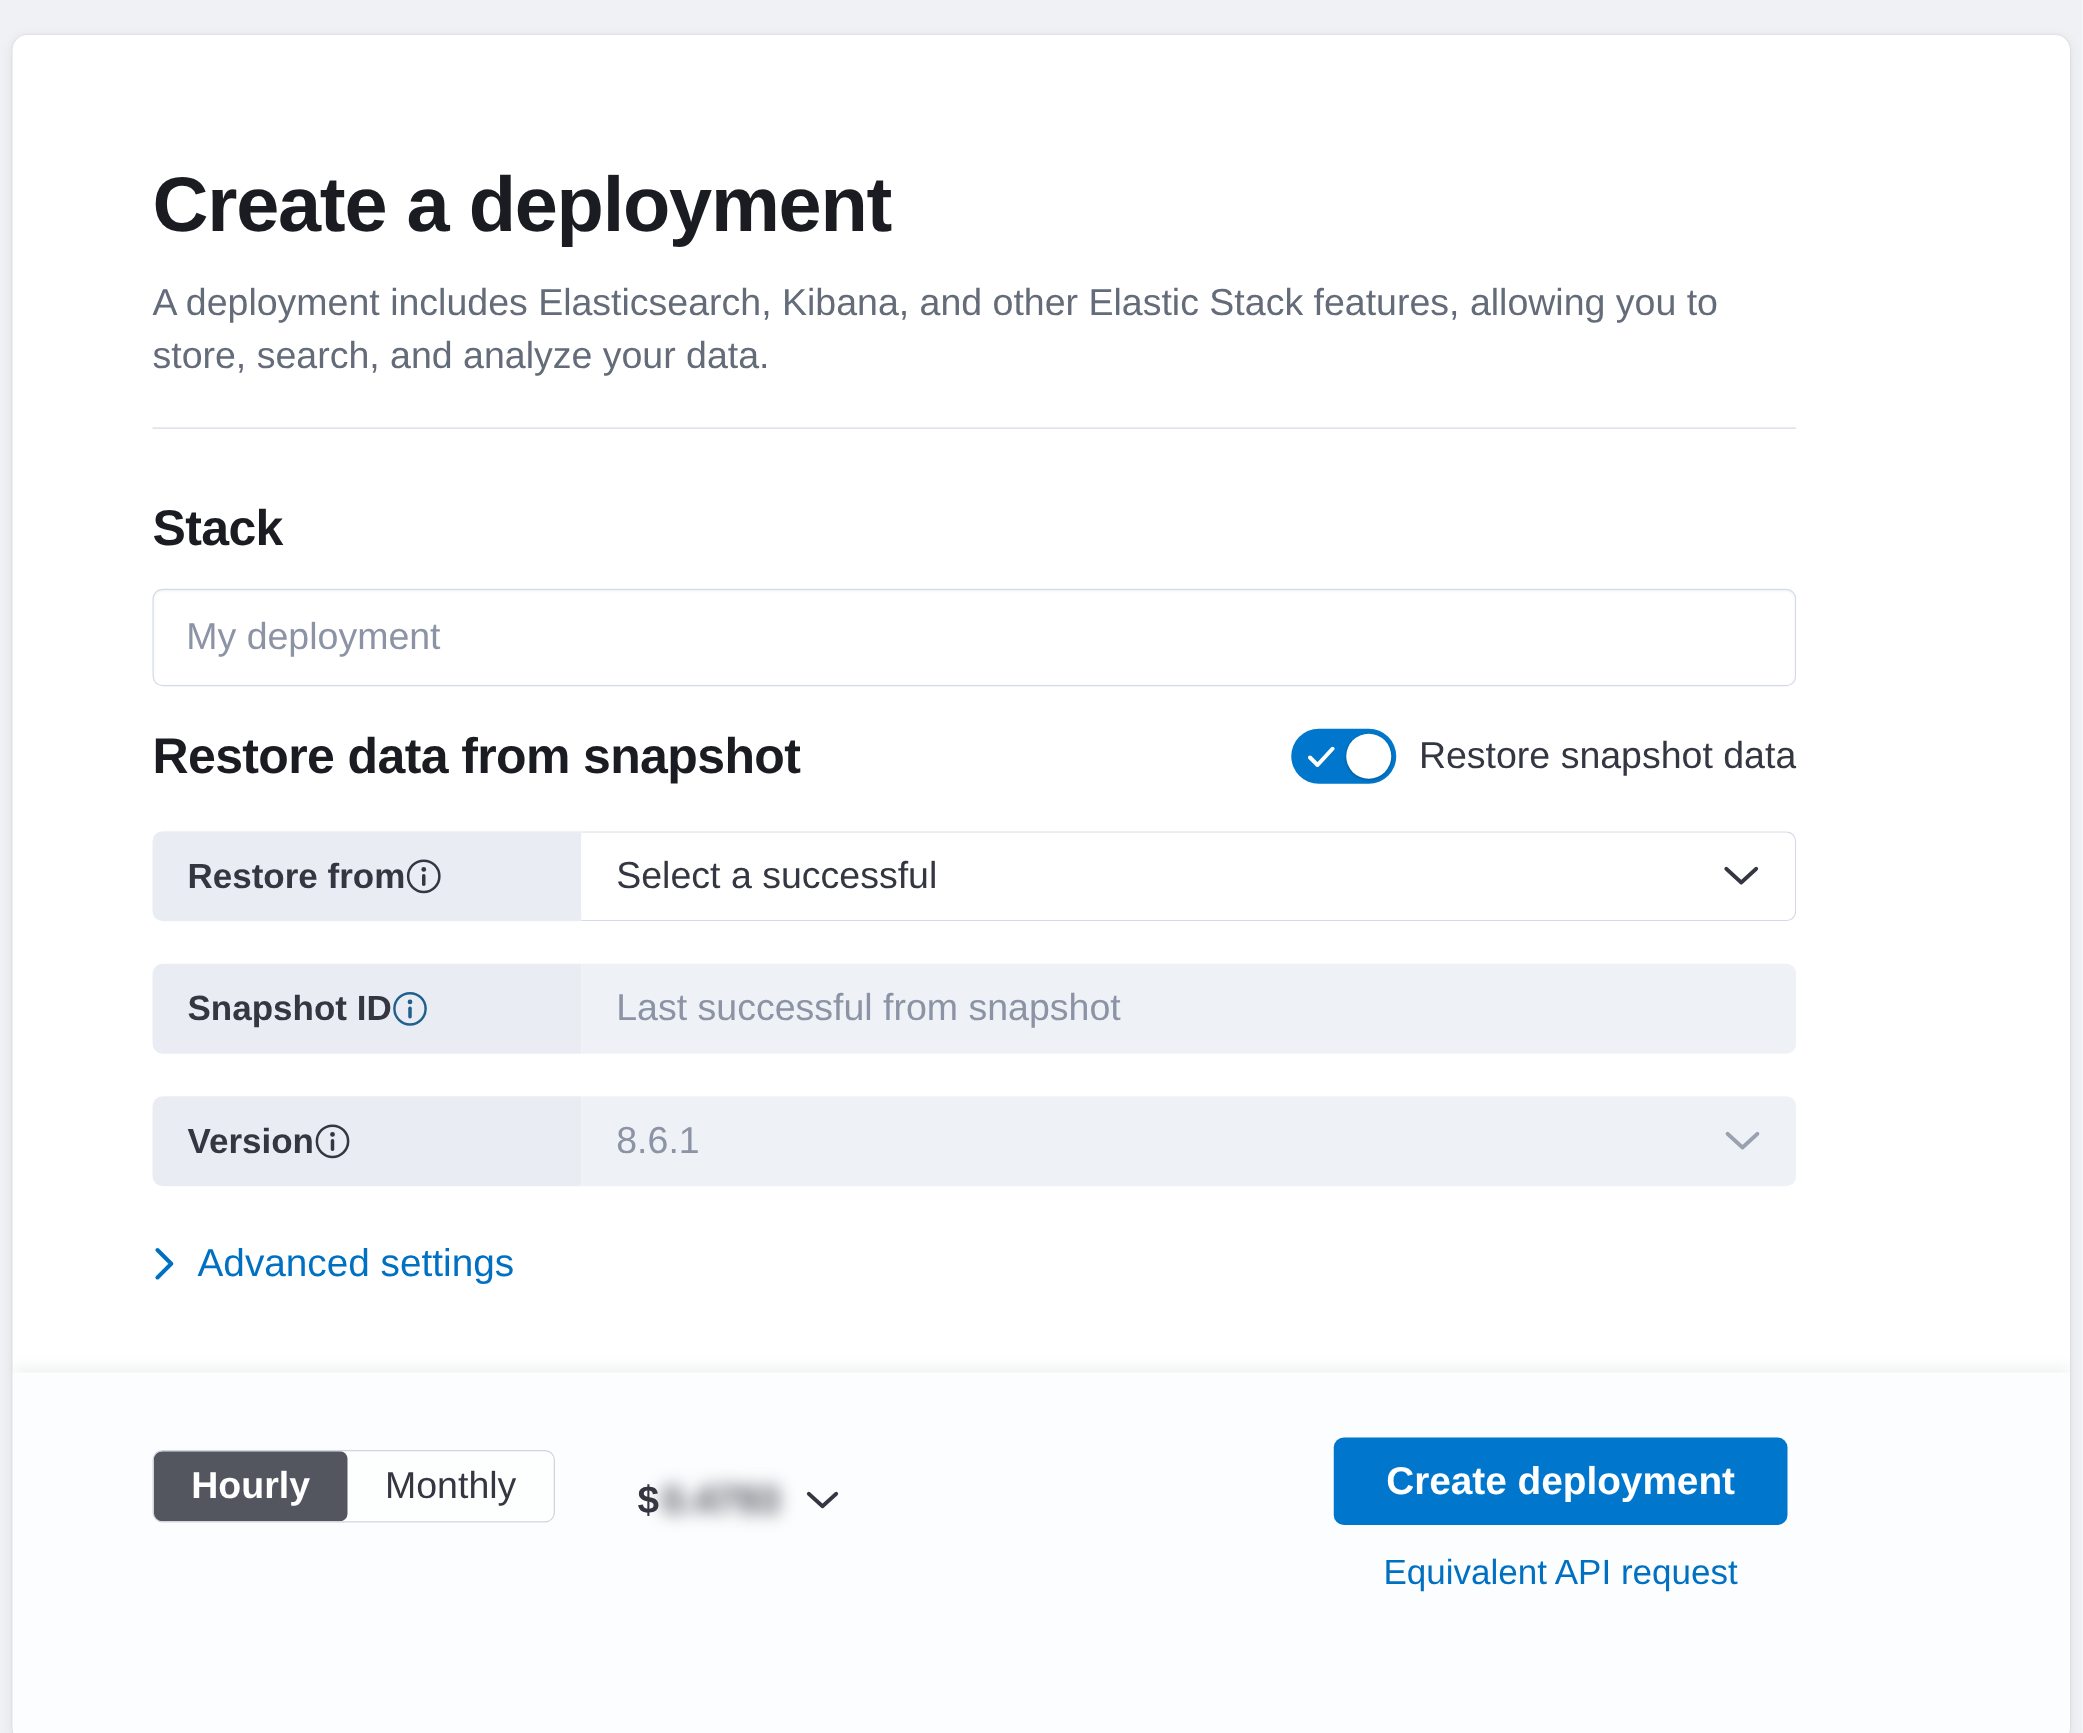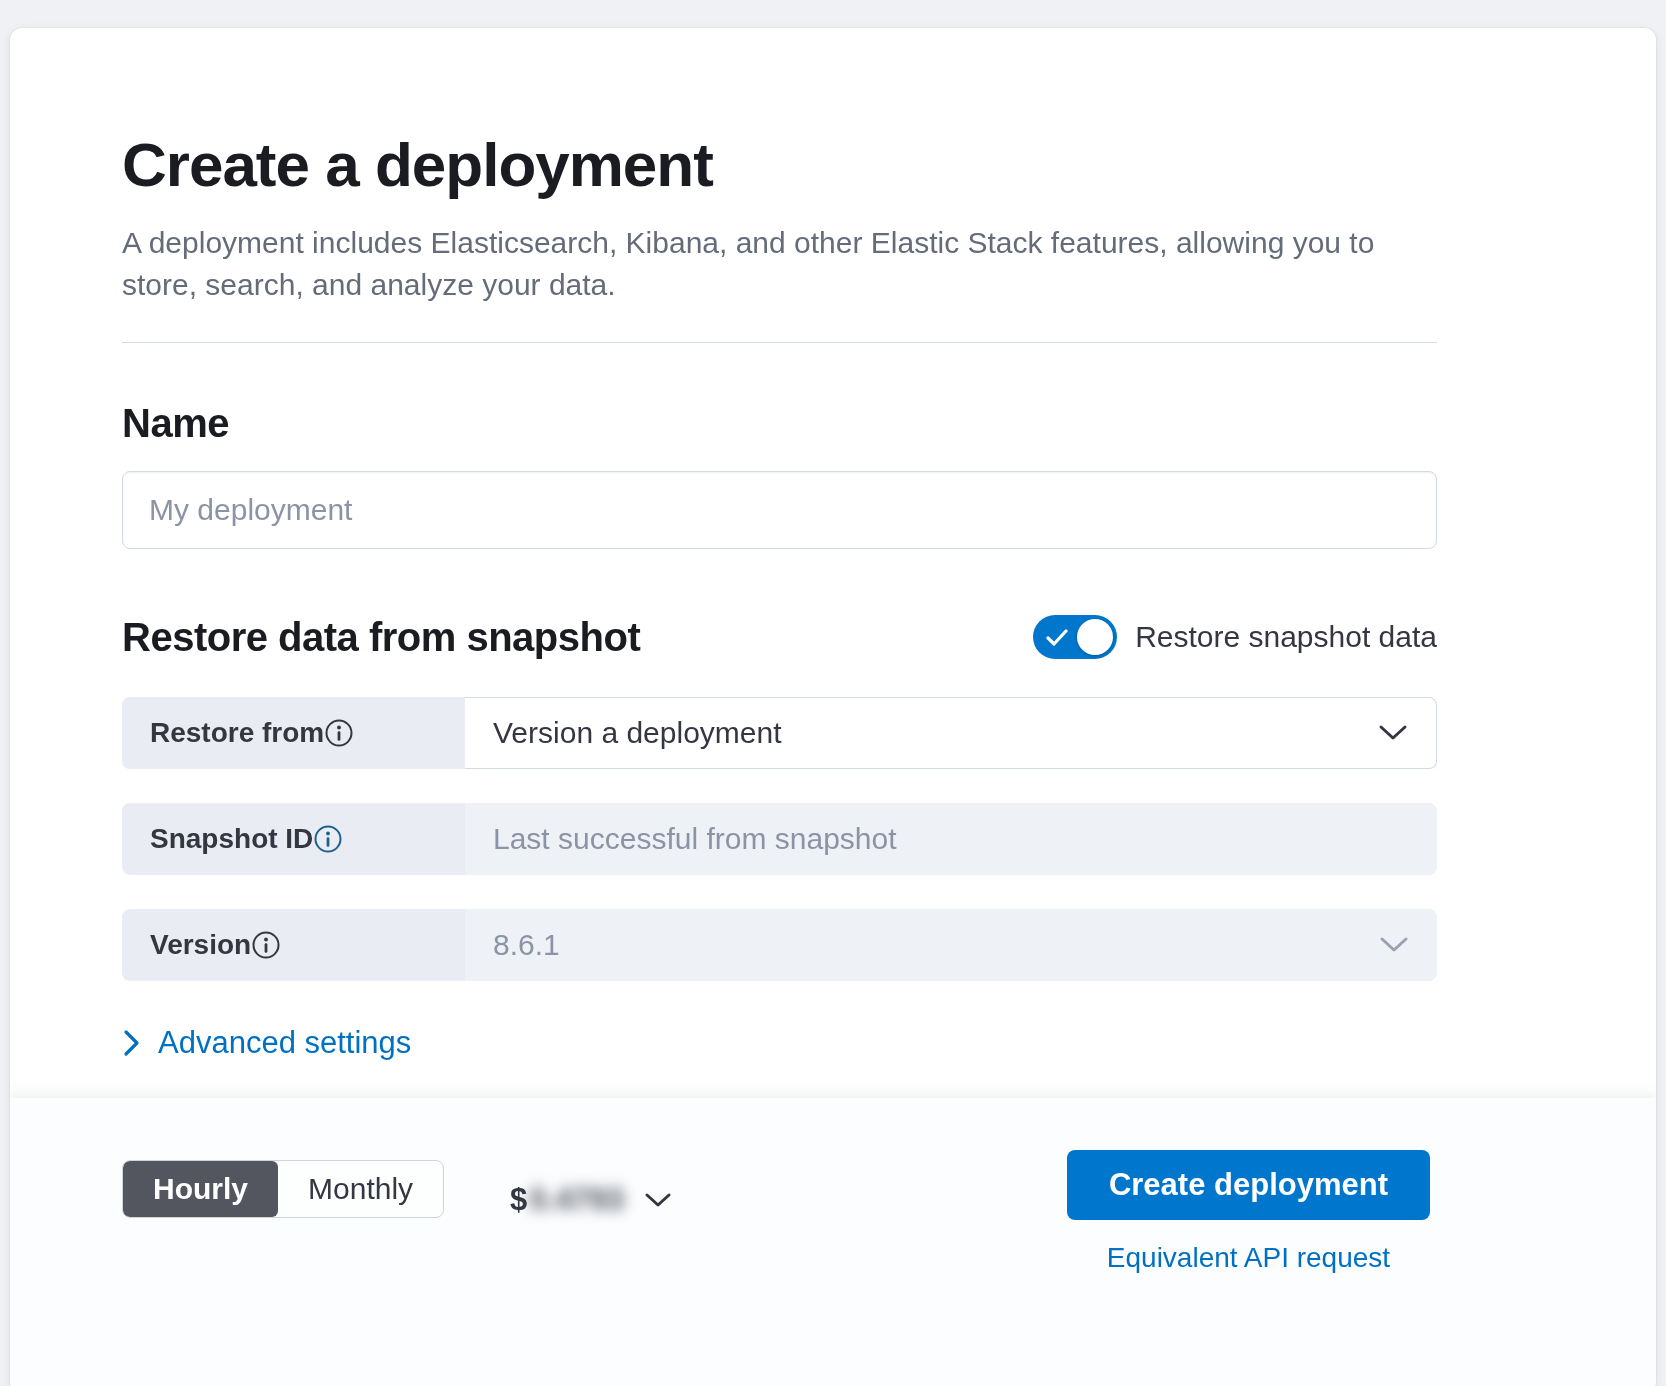--- a/index.html
+++ b/index.html
@@ -49,21 +49,21 @@
     border: 1px solid #d3dae6; border-radius: 8px;
     background: #ffffff;
     padding: 0 26px;
     font-size: 30px; color: #343741;
     font-family: "Liberation Sans", sans-serif;
     box-shadow: inset 0 1px 2px rgba(152,162,179,0.15);
   }
   input.text-input::placeholder { color: #8b93a5; }
 
   .section-header {
-    margin-top: 64px;
+    margin-top: 32px;
     display: flex; align-items: center; justify-content: space-between; gap: 36px;
   }
   .toggle-wrap { display: flex; align-items: center; }
   .toggle {
     position: relative;
     width: 84px; height: 44px; border-radius: 22px;
     background: #0077cc; cursor: pointer; flex: 0 0 auto;
   }
   .toggle .check-icon { position: absolute; left: 13px; top: 14px; }
   .toggle .knob {
@@ -165,21 +165,21 @@
 </head>
 <body>
 
 <div class="card">
   <div class="content">
     <div class="inner">
       <h1 class="page-title">Create a deployment</h1>
       <p class="subtitle">A deployment includes Elasticsearch, Kibana, and other Elastic Stack features, allowing you to store, search, and analyze your data.</p>
       <hr class="divider">
 
-      <h2 class="section-heading name-heading">Name</h2>
+      <h2 class="section-heading name-heading">Stack</h2>
       <input class="text-input" type="text" placeholder="My deployment" style="">
 
       <div class="section-header">
         <h2 class="section-heading">Restore data from snapshot</h2>
         <div class="toggle-wrap">
           <div class="toggle">
             <svg class="check-icon" width="22" height="17" viewBox="0 0 22 17">
               <polyline points="2,9 8,15 20,2" fill="none" stroke="#ffffff" stroke-width="3.2" stroke-linecap="round" stroke-linejoin="round"></polyline>
             </svg>
             <div class="knob"></div>
@@ -192,21 +192,21 @@
       <div class="form-row first">
         <div class="row-label">
           <span class="lbl">Restore from</span>
           <svg width="30" height="30" viewBox="0 0 30 30">
             <circle cx="15" cy="15" r="12.5" fill="none" stroke="#343741" stroke-width="2"></circle>
             <circle cx="15" cy="9.5" r="1.9" fill="#343741"></circle>
             <rect x="13.6" y="13.2" width="2.8" height="9.5" rx="1.3" fill="#343741"></rect>
           </svg>
         </div>
         <div class="row-field select-enabled">
-          <span>Version a deployment</span>
+          <span>Select a successful</span>
           <svg class="chev" width="30" height="18" viewBox="0 0 30 18">
             <polyline points="3,3 15,14 27,3" fill="none" stroke="#343741" stroke-width="3" stroke-linecap="round" stroke-linejoin="round"></polyline>
           </svg>
         </div>
       </div>
 
       
       <div class="form-row">
         <div class="row-label">
           <span class="lbl">Snapshot ID</span>

